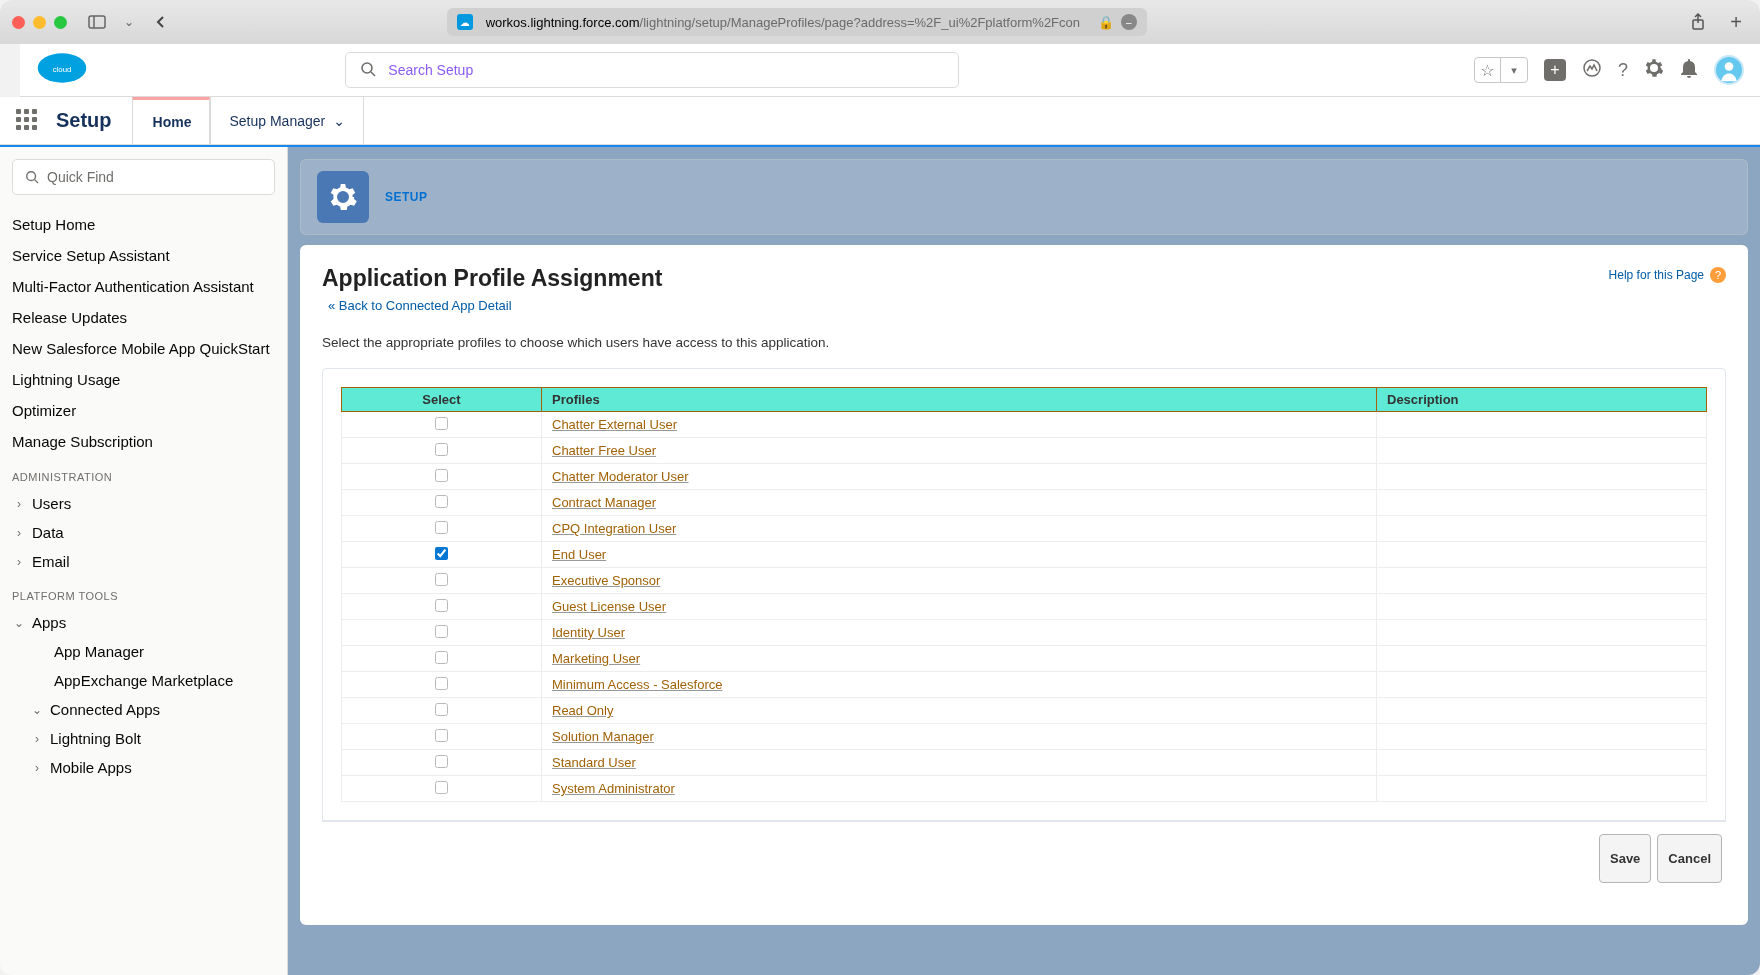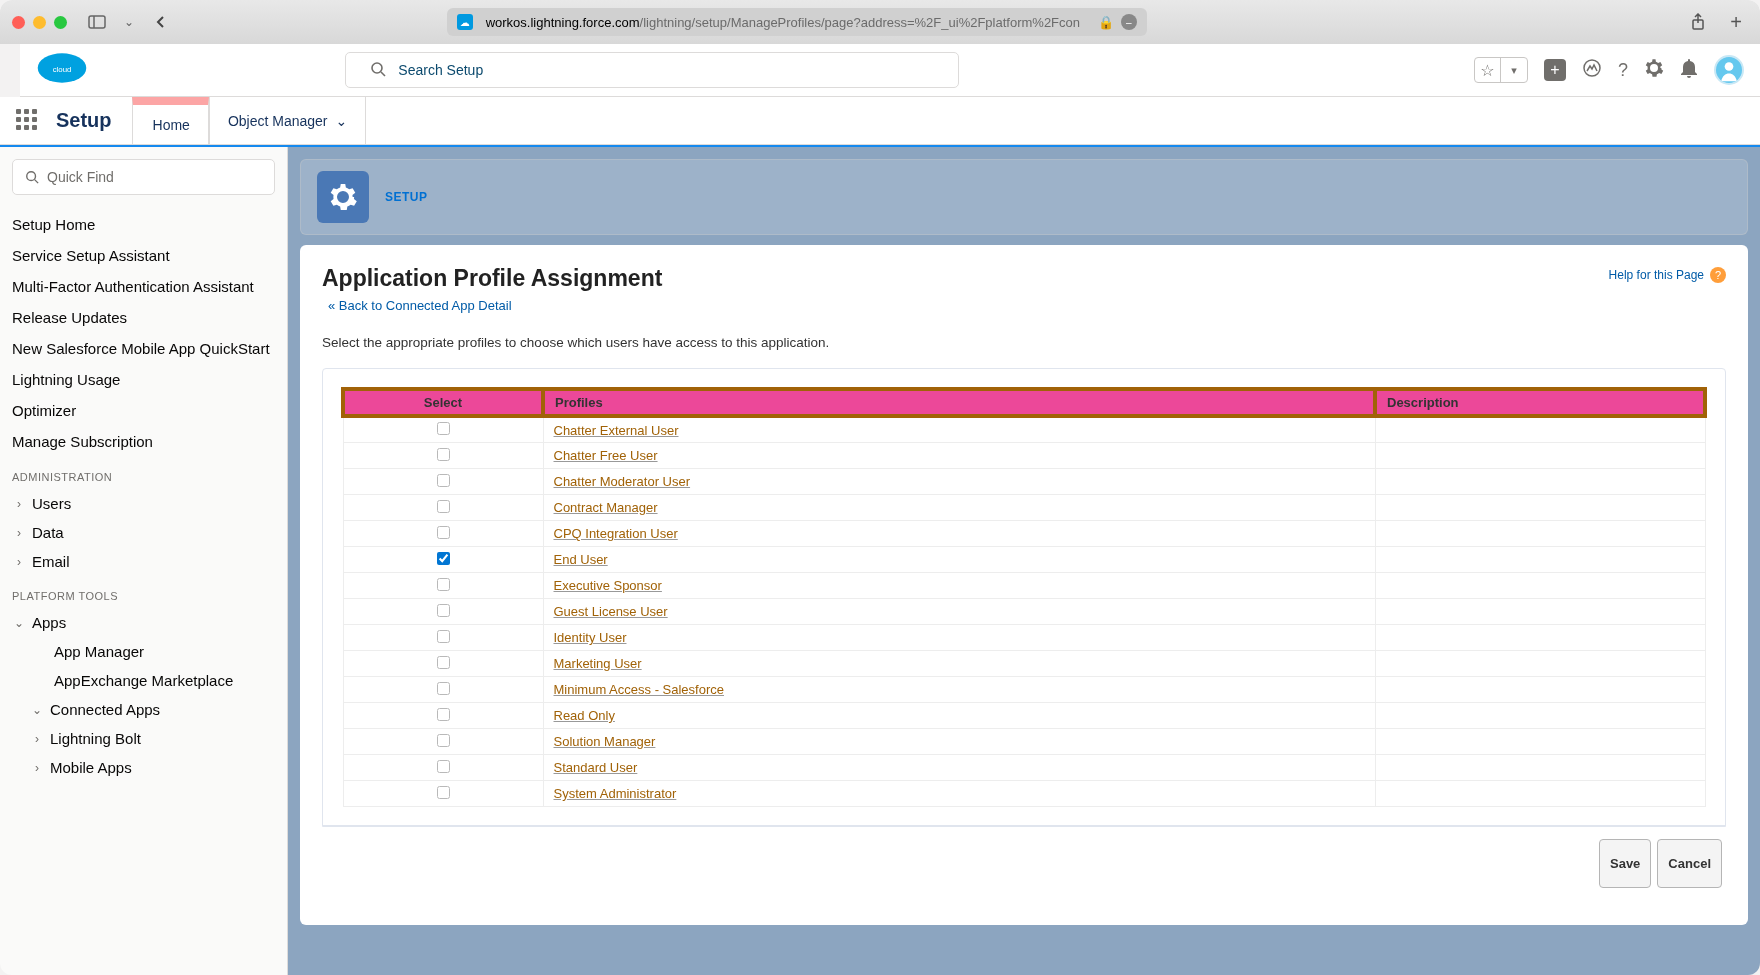--- a/index.html
+++ b/index.html
@@ -14,34 +14,34 @@
 .url-bar { flex: 0 0 auto; margin: 0 auto; background: #d0d0d0; border-radius: 6px; height: 28px; width: 700px; display: flex; align-items: center; padding: 0 10px; font-size: 13px; color: #444; gap: 6px; }
 .url-bar .fav { width: 16px; height: 16px; background: #0099e0; border-radius: 3px; display:flex; align-items:center; justify-content:center; font-size:10px; color:#fff;}
 .url-bar .host { color: #000; margin-left: 7px; }
 .url-bar .path { color: #6b6b6b; }
 .url-right-icons { margin-left: auto; display: flex; gap: 6px; align-items: center; }
 .browser-right { margin-left: auto; display: flex; gap: 14px; align-items: center; }
 
 
 .sf-header { height: 53px; background: #fff; border-bottom: 1px solid #dddbda; display: flex; align-items: center; padding: 0 16px; margin-left: 20px; }
 .sf-logo svg { width: 52px; height: 36px; }
-.search-wrap { margin: 0 auto; width: 614px; height: 36px; border: 1px solid #dddbda; border-radius: 5px; display: flex; align-items: center; padding: 0 24px; gap: 12px; color: #0c4a6e; font-size: 14px; }
+.search-wrap { margin: 0 auto; width: 614px; height: 36px; border: 1px solid #dddbda; border-radius: 5px; display: flex; align-items: center; padding: 0 14px; gap: 12px; color: #8b5cf6; font-size: 14px; }
 .header-icons { margin-left: auto; display: flex; align-items: center; gap: 16px; color: #706e6b; }
 .star-box { display: flex; border: 1px solid #c9c7c5; border-radius: 4px; height: 26px; }
 .star-box div { width: 26px; display: flex; align-items: center; justify-content: center; }
 .star-box div:first-child { border-right: 1px solid #c9c7c5; }
 .avatar { width: 30px; height: 30px; border-radius: 50%; overflow: hidden; border: 2px solid #c9e8f5; background: #8fd4f5; display:flex;align-items:center;justify-content:center; }
 
 
 .tabs-bar { height: 48px; background: #fff; border-bottom: 1px solid #dddbda; display: flex; align-items: center; padding-left: 16px; }
 .app-launcher { width: 24px; height: 24px; display: grid; grid-template-columns: repeat(3, 5px); grid-template-rows: repeat(3,5px); gap: 3px; margin-right: 16px; }
 .app-launcher span { background: #706e6b; border-radius: 1px; }
 .setup-label { font-size: 20px; font-weight: 700; color: #16325c; margin-right: 20px; }
 .tab { height: 48px; padding: 0 18px; display: flex; align-items: center; font-size: 14px; color: #16325c; border-left: 1px solid #dddbda; border-right: 1px solid #dddbda; cursor: pointer; }
-.tab.active { border-top: 8px solid #fca5a5; font-weight: 400; padding-left: 20px; }
+.tab.active { border-top: 3px solid #fca5a5; font-weight: 700; padding-left: 20px; }
 .tab .caret { margin-left: 8px; }
 
 
 .main { display: flex; height: calc(975px - 44px - 53px - 48px); border-top: 2px solid #1589ee; }
 .sidebar { width: 288px; background: #fafaf9; border-right: 1px solid #dddbda; padding: 12px; overflow-y: auto; }
 .quickfind { height: 36px; border: 1px solid #dddbda; border-radius: 5px; background: #fff; display: flex; align-items: center; padding: 0 12px; gap: 8px; color: #706e6b; font-size: 14px; margin-bottom: 14px; }
 .nav-link { display: block; padding: 7px 0; font-size: 15px; color: #080707; text-decoration: none; }
 .nav-section { font-size: 11px; color: #706e6b; letter-spacing: 0.5px; padding: 14px 0 6px; text-transform: uppercase; }
 .nav-tree-row { display: flex; align-items: center; gap: 6px; padding: 6px 0; font-size: 15px; color: #080707; }
 .nav-tree-row .arrow { width: 14px; display: inline-flex; justify-content: center; color: #706e6b; font-size: 12px; }
@@ -58,21 +58,21 @@
 .classic-panel { background: #fff; border-radius: 6px; padding: 20px 22px 18px; min-height: 680px; position: relative; }
 .panel-title { font-size: 23px; color: #222; margin-bottom: 4px; }
 .back-link { font-size: 13px; color: #015ba7; text-decoration: none; display: inline-block; margin-bottom: 12px; margin-left: 6px; }
 .help-link { position: absolute; top: 22px; right: 22px; font-size: 12px; color: #015ba7; display: flex; align-items: center; gap: 6px; }
 .help-link .q { width: 16px; height: 16px; border-radius: 50%; background: #ff9e3a; color: #fff; font-size: 11px; display:flex;align-items:center;justify-content:center; }
 .intro { font-size: 13.5px; color: #333; margin: 10px 0 18px; }
 
 .table-outer { border: 1px solid #e0e5ee; border-radius: 4px 4px 0 0; }
 .table-outer-pad { padding: 18px; border-bottom: 1px solid #e0e5ee;}
 table.profiles { width: 100%; border-collapse: collapse; font-size: 13px; }
-table.profiles th { background: #ec4899; border: 4px solid #a16207; text-align: left; padding: 4px 10px; font-weight: 700; color: #333; }
+table.profiles th { background: #5eead4; border: 1px solid #a16207; text-align: left; padding: 4px 10px; font-weight: 700; color: #333; }
 table.profiles td { border: 1px solid #ededed; padding: 4px 10px; height: 26px; vertical-align: middle; }
 table.profiles td.sel { text-align: center; width: 200px; }
 table.profiles th.sel { text-align: center; width: 200px; }
 table.profiles td.profile a { color: #a16207; text-decoration: underline; text-decoration-color: #999; }
 
 .action-bar { display: flex; justify-content: flex-end; gap: 6px; padding: 12px 4px 0; }
 .btn { border: 1px solid #b5b5b5; background: #f4f4f4; border-radius: 4px; padding: 16px 10px; font-size: 13px; cursor: pointer; font-weight: bold; color: #333;}
 
 input[type=checkbox] { width: 13px; height: 13px; accent-color: #0176d3; }
 input[type=checkbox]:not(:checked) { opacity: 0.5; }
@@ -176,21 +176,21 @@
       <span></span>
       <span></span>
       <span></span>
       <span></span>
   </div>
   <div class="setup-label">Setup</div>
   <div class="tab active">
       <span>Home</span>
     </div>
   <div class="tab">
-    <span>Object Manager</span>
+    <span>Setup Manager</span>
     <span class="caret">⌄</span>
   </div>
 </div>
 
 <div class="main">
 
   <div class="sidebar">
     <div class="quickfind">
       <svg width="14" height="14" viewBox="0 0 16 16" fill="none" stroke="#706e6b" stroke-width="1.6">
           <circle cx="7" cy="7" r="5"></circle>

